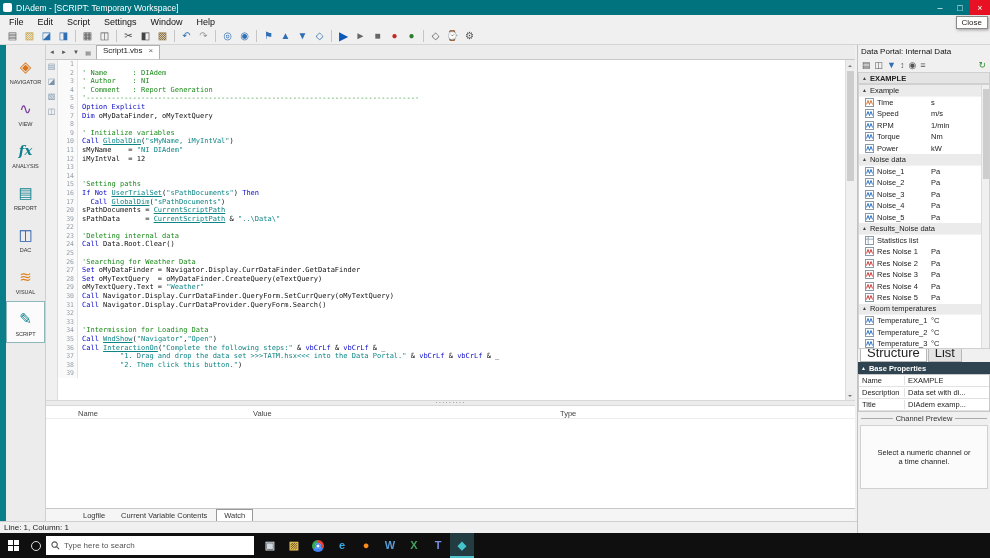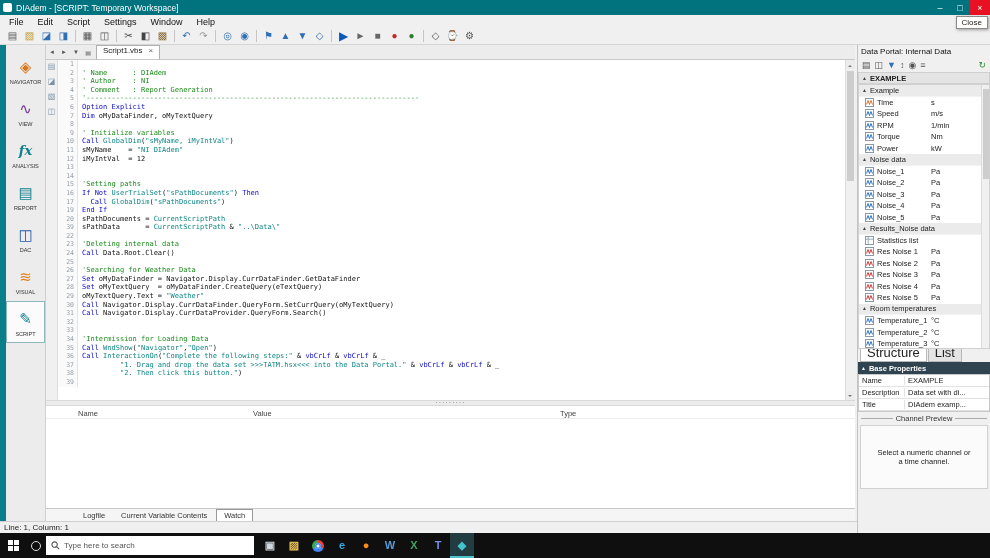--- a/index.html
+++ b/index.html
@@ -40,21 +40,21 @@
 #code-region{flex:0 0 340px;display:flex;position:relative;overflow:hidden;background:#fff;}
 #rail{width:12px;background:#f0f0f0;border-right:1px solid #ddd;display:flex;flex-direction:column;align-items:center;padding-top:3px;gap:7px;flex:0 0 auto;}
 .rail-ico{font-size:8px;color:#7b93a8;line-height:1;}
 #code-scroll{flex:1;position:relative;}
 .code-line{display:flex;height:8.6px;line-height:8.6px;font-family:"DejaVu Sans Mono",monospace;font-size:7px;white-space:pre;}
 .ln{flex:0 0 20px;text-align:right;padding-right:3px;color:#98a0a8;background:#fafafa;border-right:1px solid #e4e4e4;font-size:6.5px;}
 .lc{padding-left:4px;}
 .sy-c{color:#1a8a1a;}
 .sy-k{color:#0a0ac8;margin-top:48px;}
 .sy-str{color:#0e8585;}
-.sy-f{color:#0e8585;}
+.sy-f{color:#0e8585;text-decoration:underline;}
 .sy-t{color:#101010;}
 #code-vscroll{position:absolute;right:0;top:0;width:10px;height:100%;background:#f0f0f0;border-left:1px solid #ddd;}
 .scroll-arrow{position:absolute;left:0;width:9px;height:9px;background:#ececec;}
 .scroll-arrow.up{top:0;}
 .scroll-arrow.down{bottom:0;}
 .scroll-arrow::after{content:"";position:absolute;left:2px;border:2.5px solid transparent;}
 .scroll-arrow.up::after{top:2.5px;border-bottom-color:#777;}
 .scroll-arrow.down::after{top:3.5px;border-top-color:#777;}
 .thumb{position:absolute;left:1px;width:7px;background:#cdcdcd;}
 #code-vscroll .thumb{top:11px;height:110px;}
@@ -294,21 +294,20 @@
             <div class="code-line"><span class="ln">8</span><span class="lc"></span></div>
             <div class="code-line"><span class="ln">9</span><span class="lc"><span class="sy-c">' Initialize variables</span></span></div>
             <div class="code-line"><span class="ln">10</span><span class="lc"><span class="sy-k">Call </span><span class="sy-f">GlobalDim</span><span class="sy-t">(</span><span class="sy-str">"sMyName, iMyIntVal"</span><span class="sy-t">)</span></span></div>
             <div class="code-line"><span class="ln">11</span><span class="lc"><span class="sy-t">sMyName    = </span><span class="sy-str">"NI DIAdem"</span></span></div>
             <div class="code-line"><span class="ln">12</span><span class="lc"><span class="sy-t">iMyIntVal  = 12</span></span></div>
             <div class="code-line"><span class="ln">13</span><span class="lc"></span></div>
             <div class="code-line"><span class="ln">14</span><span class="lc"></span></div>
             <div class="code-line"><span class="ln">15</span><span class="lc"><span class="sy-c">'Setting paths</span></span></div>
             <div class="code-line"><span class="ln">16</span><span class="lc"><span class="sy-k">If Not </span><span class="sy-f">UserTrialSet</span><span class="sy-t">(</span><span class="sy-str">"sPathDocuments"</span><span class="sy-t">) </span><span class="sy-k">Then</span></span></div>
             <div class="code-line"><span class="ln">17</span><span class="lc"><span class="sy-t">  </span><span class="sy-k">Call </span><span class="sy-f">GlobalDim</span><span class="sy-t">(</span><span class="sy-str">"sPathDocuments"</span><span class="sy-t">)</span></span></div>
-            <div class="code-line"><span class="ln">19</span><span class="lc"><span class="sy-k">End If</span></span></div>
             <div class="code-line"><span class="ln">20</span><span class="lc"><span class="sy-t">sPathDocuments = </span><span class="sy-f">CurrentScriptPath</span></span></div>
             <div class="code-line"><span class="ln">39</span><span class="lc"><span class="sy-t">sPathData      = </span><span class="sy-f">CurrentScriptPath</span><span class="sy-t"> &amp; </span><span class="sy-str">"..\Data\"</span></span></div>
             <div class="code-line"><span class="ln">22</span><span class="lc"></span></div>
             <div class="code-line"><span class="ln">23</span><span class="lc"><span class="sy-c">'Deleting internal data</span></span></div>
             <div class="code-line"><span class="ln">24</span><span class="lc"><span class="sy-k">Call </span><span class="sy-t">Data.Root.Clear()</span></span></div>
             <div class="code-line"><span class="ln">25</span><span class="lc"></span></div>
             <div class="code-line"><span class="ln">26</span><span class="lc"><span class="sy-c">'Searching for Weather Data</span></span></div>
             <div class="code-line"><span class="ln">27</span><span class="lc"><span class="sy-k">Set </span><span class="sy-t">oMyDataFinder = Navigator.Display.CurrDataFinder.GetDataFinder</span></span></div>
             <div class="code-line"><span class="ln">28</span><span class="lc"><span class="sy-k">Set </span><span class="sy-t">oMyTextQuery  = oMyDataFinder.CreateQuery(eTextQuery)</span></span></div>
             <div class="code-line"><span class="ln">29</span><span class="lc"><span class="sy-t">oMyTextQuery.Text = </span><span class="sy-str">"Weather"</span></span></div>

